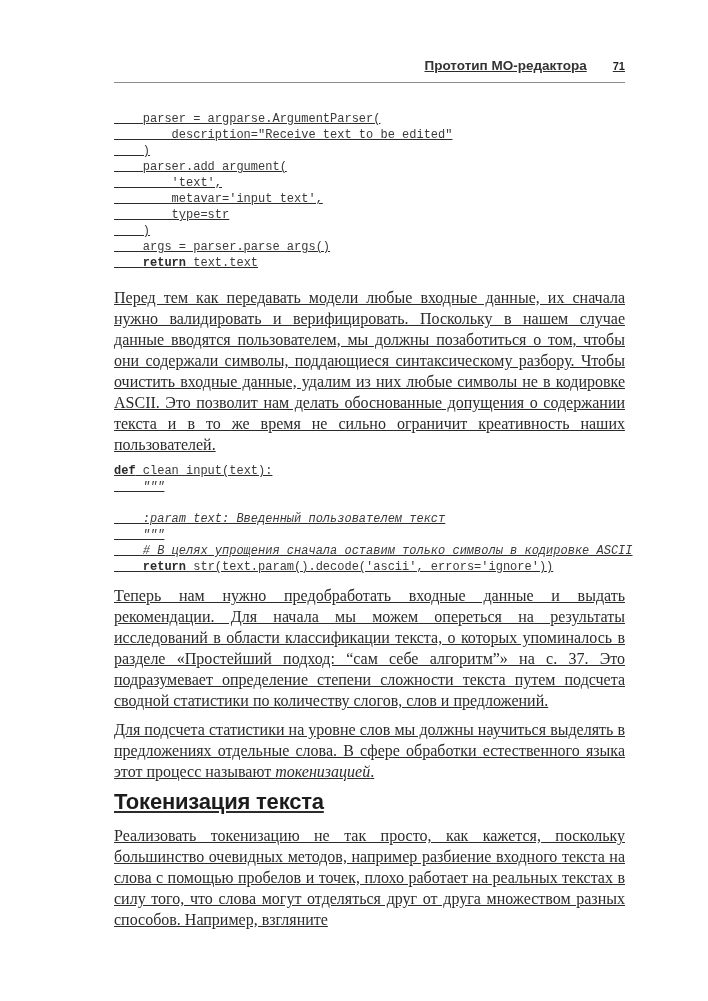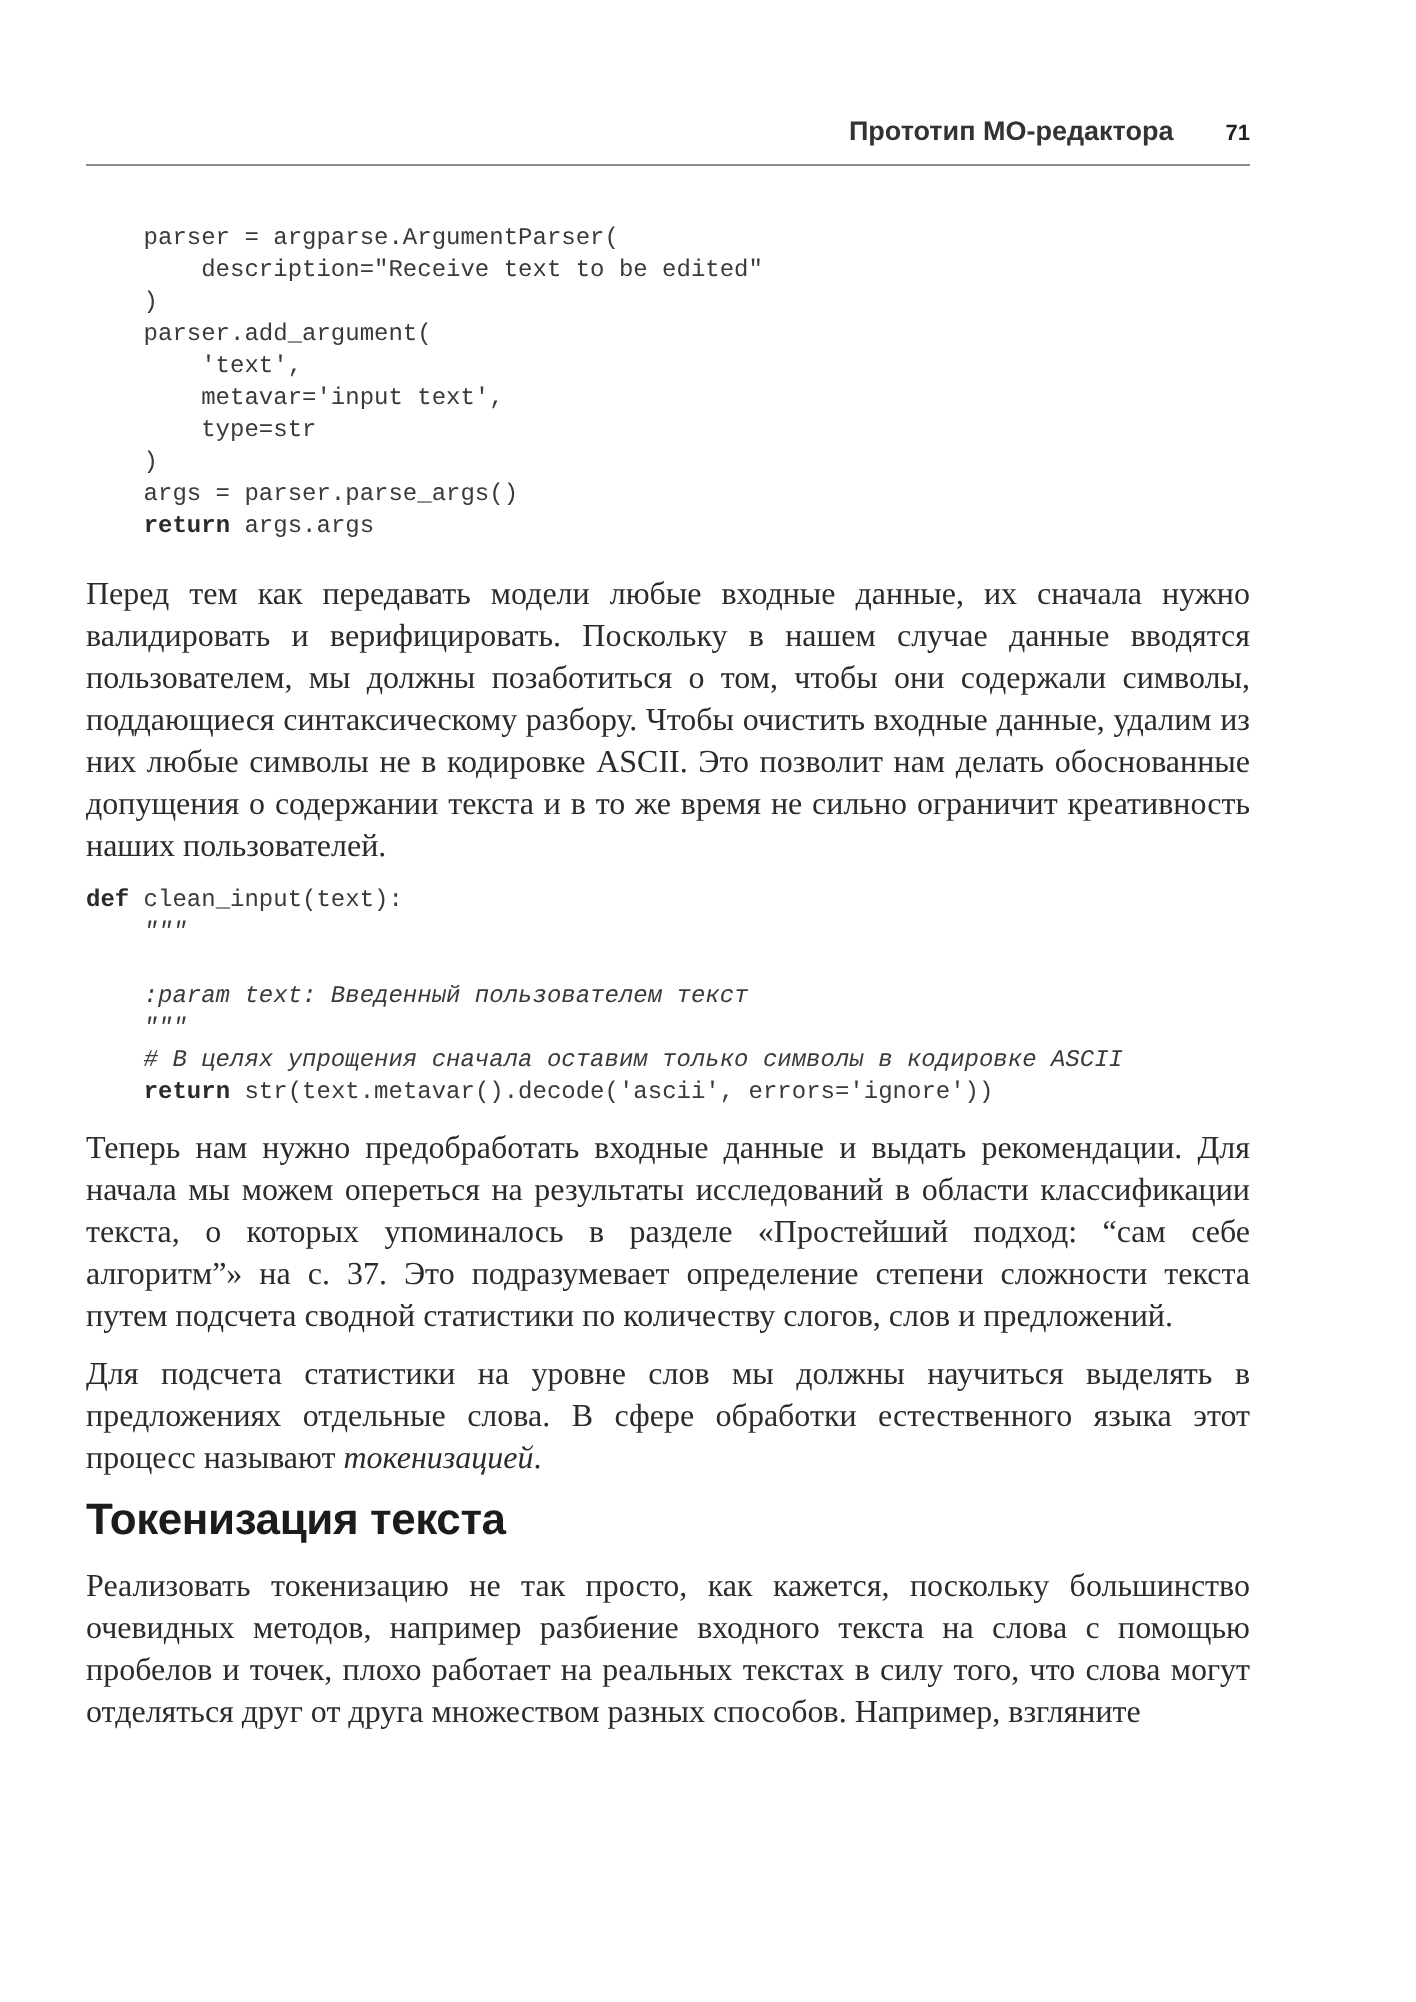--- a/index.html
+++ b/index.html
@@ -1,19 +1,19 @@
 <!DOCTYPE html>
 <html lang="ru"><head>
 <meta charset="utf-8">
 <style>
   html,body{margin:0;padding:0;background:#ffffff;}
   .page{
     width:708px;height:1001px;background:#ffffff;box-sizing:border-box;
-    padding:58px 83px 0 43px;position:relative;overflow:hidden;
-    font-family:"Liberation Serif","DejaVu Serif",serif;color:#2b2b2b;
+    padding:58px 83px 0 114px;position:relative;overflow:hidden;
+    font-family:"Liberation Serif","DejaVu Serif",serif;color:#2b2b2b;text-decoration:underline;
   }
   .running-head{
     display:flex;justify-content:flex-end;align-items:baseline;gap:26px;
     border-bottom:1px solid #8c8c8c;padding-bottom:9px;
     font-family:"Liberation Sans","DejaVu Sans",sans-serif;
   }
   .rh-title{font-size:13.5px;font-weight:600;color:#333333;}
   .rh-page{font-size:11px;font-weight:700;color:#1f1f1f;}
   .code-block{
     font-family:"Liberation Mono","DejaVu Sans Mono",monospace;
@@ -49,30 +49,30 @@
       <div class="code-block cb-1">
         <div class="code-line"><span>    parser = argparse.ArgumentParser(</span></div>
         <div class="code-line"><span>        description="Receive text to be edited"</span></div>
         <div class="code-line"><span>    )</span></div>
         <div class="code-line"><span>    parser.add_argument(</span></div>
         <div class="code-line"><span>        'text',</span></div>
         <div class="code-line"><span>        metavar='input text',</span></div>
         <div class="code-line"><span>        type=str</span></div>
         <div class="code-line"><span>    )</span></div>
         <div class="code-line"><span>    args = parser.parse_args()</span></div>
-        <div class="code-line"><span>    </span><span class="b">return</span><span> args.args</span></div>
+        <div class="code-line"><span>    </span><span class="b">return</span><span> text.text</span></div>
       </div>
       <p class="para p-gap-lg"><span>Перед тем как передавать модели любые входные данные, их сначала нужно валидировать и верифицировать. Поскольку в нашем случае данные вводятся пользователем, мы должны позаботиться о том, чтобы они содержали символы, поддающиеся синтаксическому разбору. Чтобы очистить входные данные, удалим из них любые символы не в кодировке ASCII. Это позволит нам делать обоснованные допущения о содержании текста и в то же время не сильно ограничит креативность наших пользователей.</span></p>
       <div class="code-block cb-2">
         <div class="code-line"><span class="b">def</span><span> clean_input(text):</span></div>
         <div class="code-line"><span class="i">    """</span></div>
         <div class="code-line"><span></span></div>
         <div class="code-line"><span class="i">    :param text: Введенный пользователем текст</span></div>
         <div class="code-line"><span class="i">    """</span></div>
         <div class="code-line"><span class="i">    # В целях упрощения сначала оставим только символы в кодировке ASCII</span></div>
-        <div class="code-line"><span>    </span><span class="b">return</span><span> str(text.metavar().decode('ascii', errors='ignore'))</span></div>
+        <div class="code-line"><span>    </span><span class="b">return</span><span> str(text.param().decode('ascii', errors='ignore'))</span></div>
       </div>
       <p class="para p-gap-md"><span>Теперь нам нужно предобработать входные данные и выдать рекомендации. Для начала мы можем опереться на результаты исследований в области классификации текста, о которых упоминалось в разделе «Простейший подход: “сам себе алгоритм”» на с. 37. Это подразумевает определение степени сложности текста путем подсчета сводной статистики по количеству слогов, слов и предложений.</span></p>
       <p class="para p-gap-sm"><span>Для подсчета статистики на уровне слов мы должны научиться выделять в предложениях отдельные слова. В сфере обработки естественного языка этот процесс называют </span><span class="i">токенизацией</span><span>.</span></p>
       <h2 class="section-heading">Токенизация текста</h2>
       <p class="para p-gap-sm"><span>Реализовать токенизацию не так просто, как кажется, поскольку большинство очевидных методов, например разбиение входного текста на слова с помощью пробелов и точек, плохо работает на реальных текстах в силу того, что слова могут отделяться друг от друга множеством разных способов. Например, взгляните</span></p>
     </main>
 </div>
 
 </body></html>

